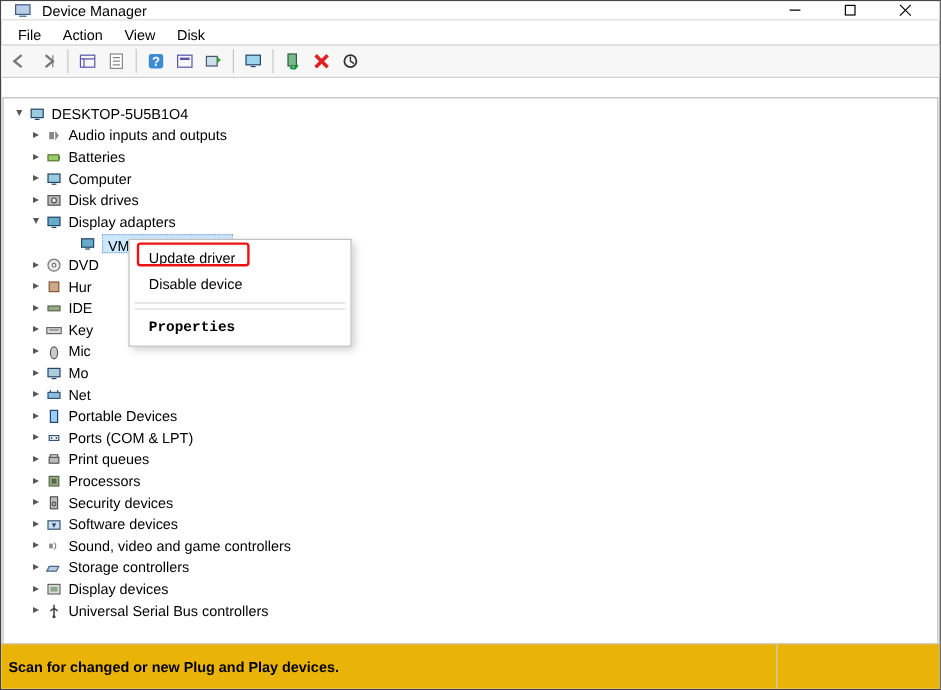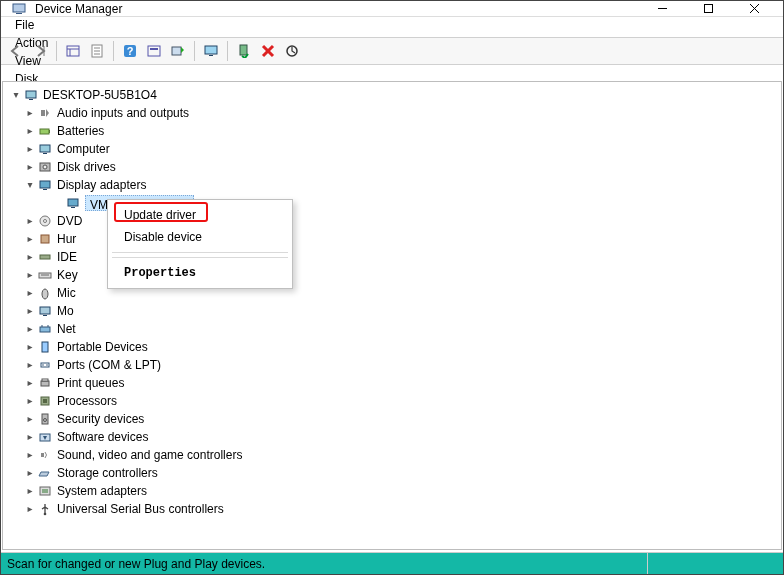--- a/index.html
+++ b/index.html
@@ -24,25 +24,24 @@
   }
   .titlebar .appicon { width: 16px; height: 16px; margin-right: 8px; }
   .titlebar .title { flex: 1; font-size: 12px; }
   .winbtns { display: flex; gap: 0; }
   .winbtn { width: 46px; height: 28px; display:flex; align-items:center; justify-content:center; }
   .winbtn svg { width: 11px; height: 11px; }
   
   .menubar {
     height: 20px;
     display: flex;
-    align-items: flex-start;
+    align-items: flex-end;
     padding: 0 6px;
     gap: 2px;
     font-size: 12px;
-    flex-direction: column;
   }
   .menubar span { padding: 1px 8px; }
   
   .toolbar {
     height: 28px;
     display: flex;
     align-items: center;
     padding: 0 4px;
     gap: 2px;
     border-top: 1px solid #d0d0d0;
@@ -83,26 +82,27 @@
   .ctxsep { height:1px; background:#d9d9d9; margin:4px 2px;}
   .highlight-box {
     position:absolute;
     border:2px solid #e11;
     border-radius:3px;
     pointer-events:none;
   }
   
   .statusbar {
     position:absolute; left:0; right:0; bottom:0;
-    height:22px;
+    height:38px;
     border-top:1px solid #ccc;
     display:flex; align-items:center;
     padding:0 6px;
     font-size:12px;
-    background:#14b8a6;
+    background:#eab308;
+    font-weight:bold;
   }
   .statusbar .cell2 {
     margin-left:auto; width:130px; border-left:1px solid #ccc; height:100%;
   }
 </style>
 </head>
 <body>
 
 <div class="titlebar">
   <span class="appicon">
@@ -434,21 +434,21 @@
         <span>Storage controllers</span>
       </div>
       <div class="node indent1">
         <span class="arrow">▸</span>
         <span class="icon">
           <svg width="14" height="14" viewBox="0 0 14 14">
             <rect x="2" y="3" width="10" height="8" fill="#ddd" stroke="#666"></rect>
             <rect x="4" y="5" width="6" height="4" fill="#8a8"></rect>
           </svg>
         </span>
-        <span>System adapters</span>
+        <span>Display devices</span>
       </div>
       <div class="node indent1">
         <span class="arrow">▸</span>
         <span class="icon">
           <svg width="14" height="14" viewBox="0 0 14 14">
             <path d="M7 2 L7 12 M7 5 L4 7 M7 5 L10 7" fill="none" stroke="#444" stroke-width="1.3"></path>
             <circle cx="7" cy="12" r="1.3" fill="#444"></circle>
           </svg>
         </span>
         <span>Universal Serial Bus controllers</span>

